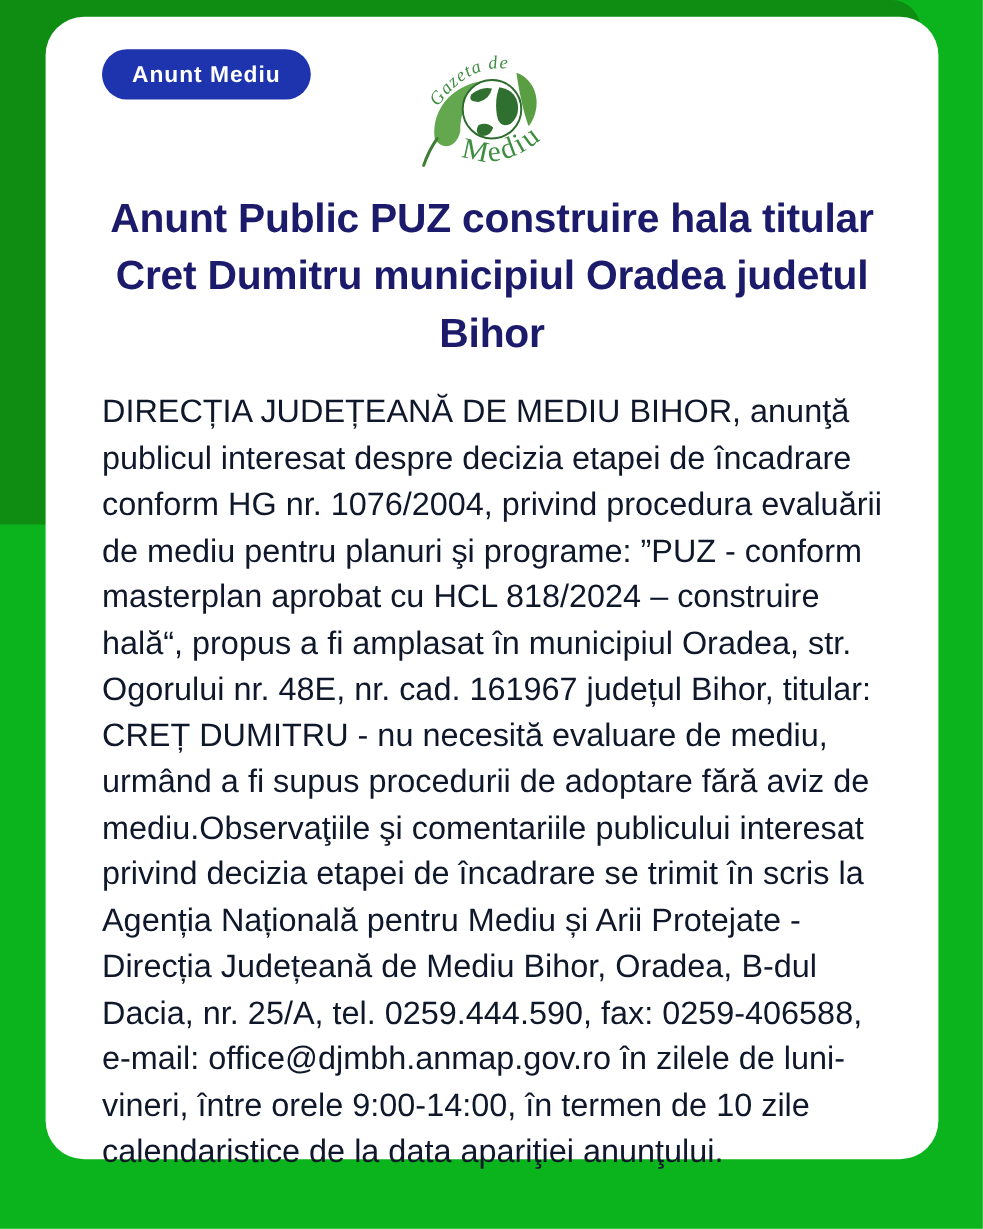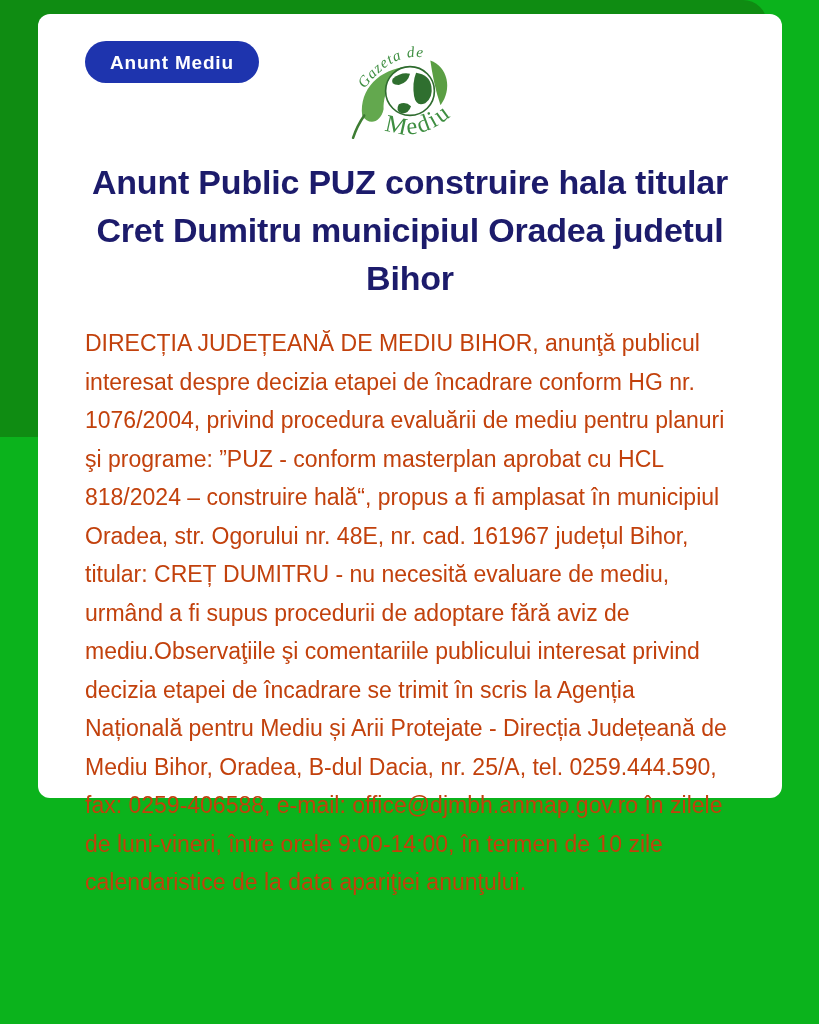--- a/index.html
+++ b/index.html
@@ -21,23 +21,23 @@
     width: 767px;
     height: 437px;
     background: #0f8c12;
     border-radius: 0 24px 44px 0;
   }
   .card {
     position: absolute;
     left: 38px;
     top: 14px;
     width: 744px;
-    height: 784px;
+    height: 952px;
     background: #ffffff;
-    border-radius: 12px;
+    border-radius: 32px;
     box-sizing: border-box;
     padding: 26px 47px 30px 47px;
   }
   .card-header {
     position: relative;
     height: 118px;
   }
   .badge {
     position: absolute;
     left: 0;
@@ -77,22 +77,22 @@
     margin: 12px 0 0 0;
     color: #1c1b6b;
     font-size: 34px;
     line-height: 48px;
     font-weight: 800;
     letter-spacing: -0.2px;
     text-align: center;
   }
   .article-body {
     margin: 22px 0 0 0;
-    color: #c2410c;
-    font-size: 23px;
+    color: #0f172a;
+    font-size: 27px;
     line-height: 38.5px;
     font-weight: 400;
     word-wrap: break-word;
   }
 </style>
 </head>
 <body>
 
 <div class="dark-block"></div>
 

